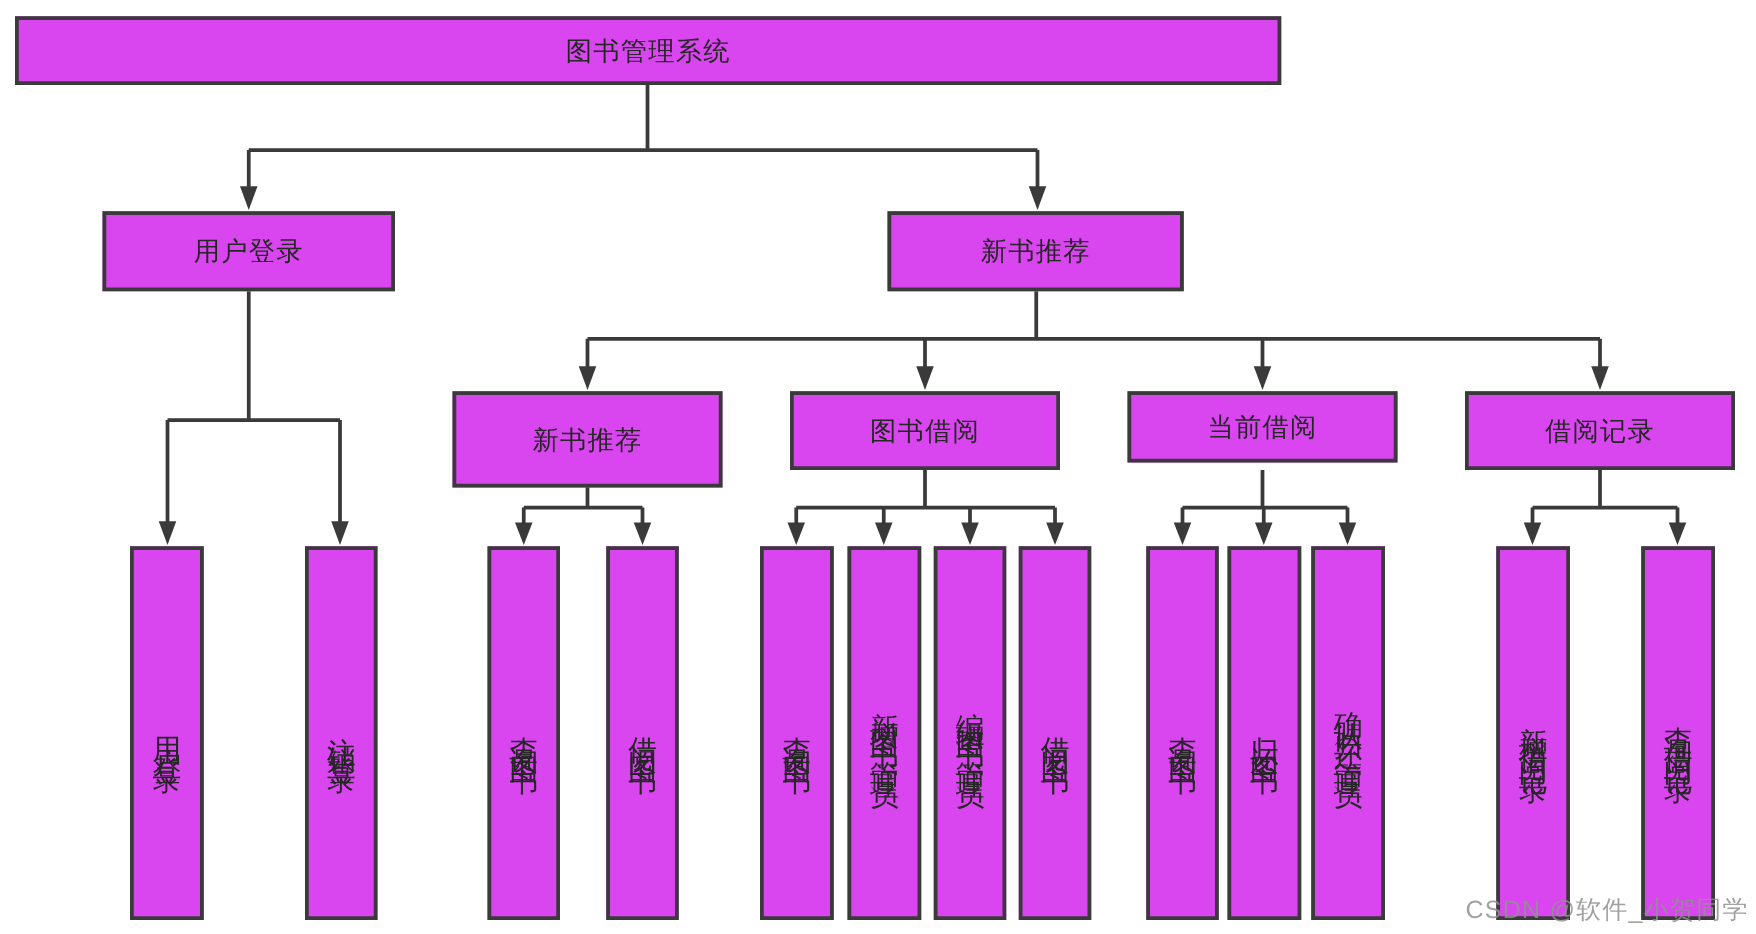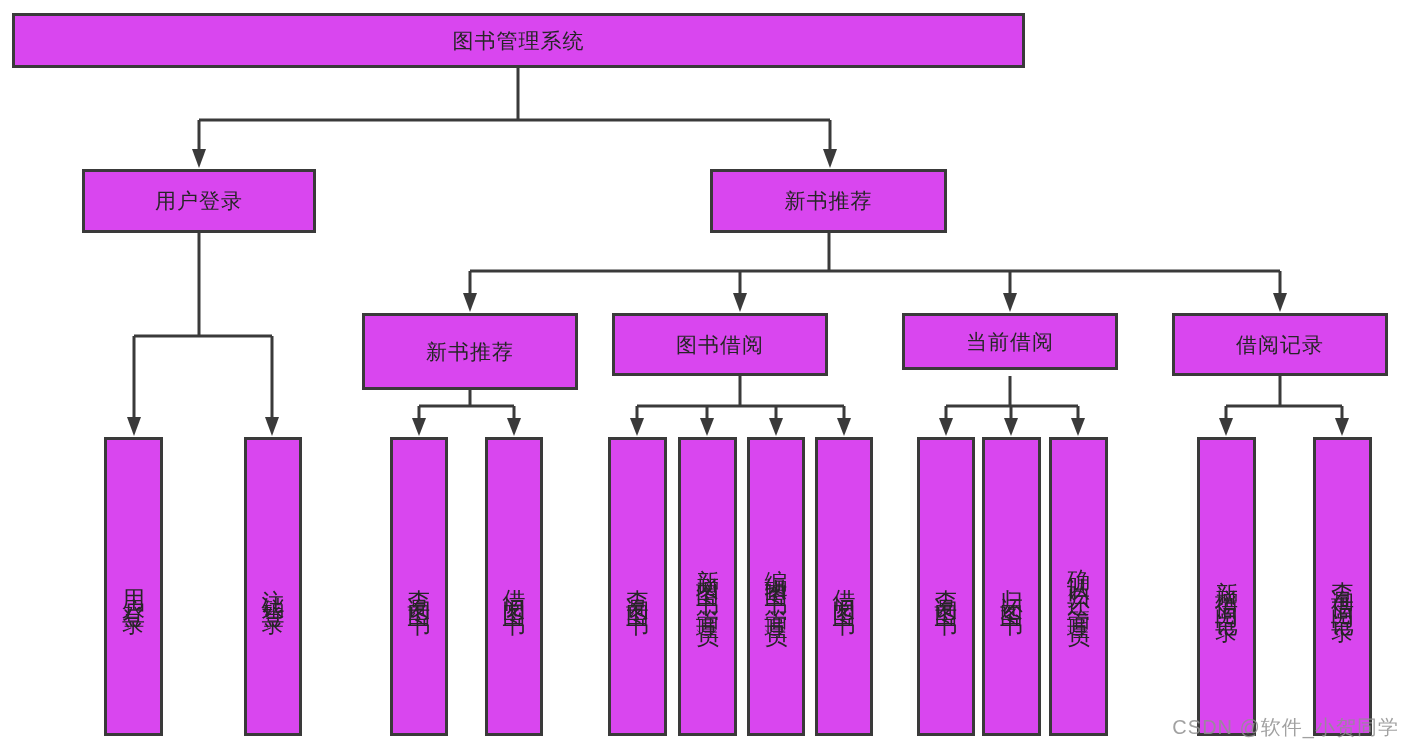--- a/index.html
+++ b/index.html
@@ -77,21 +77,21 @@
   <div class="box" style="left:82px;top:169px;width:234px;height:64px">
     <span>用户登录</span>
   </div>
   <div class="box" style="left:710px;top:169px;width:237px;height:64px">
     <span>新书推荐</span>
   </div>
 
   <div class="box" style="left:362px;top:313px;width:216px;height:77px">
     <span>新书推荐</span>
   </div>
-  <div class="box" style="left:612px;top:313px;width:216px;height:63px">
+  <div class="box" style="left:632px;top:313px;width:216px;height:63px">
     <span>图书借阅</span>
   </div>
   <div class="box" style="left:902px;top:313px;width:216px;height:57px">
     <span>当前借阅</span>
   </div>
   <div class="box" style="left:1172px;top:313px;width:216px;height:63px">
     <span>借阅记录</span>
   </div>
 
   <div class="box vbox" style="left:104px;top:437px;width:59px;height:299px">

